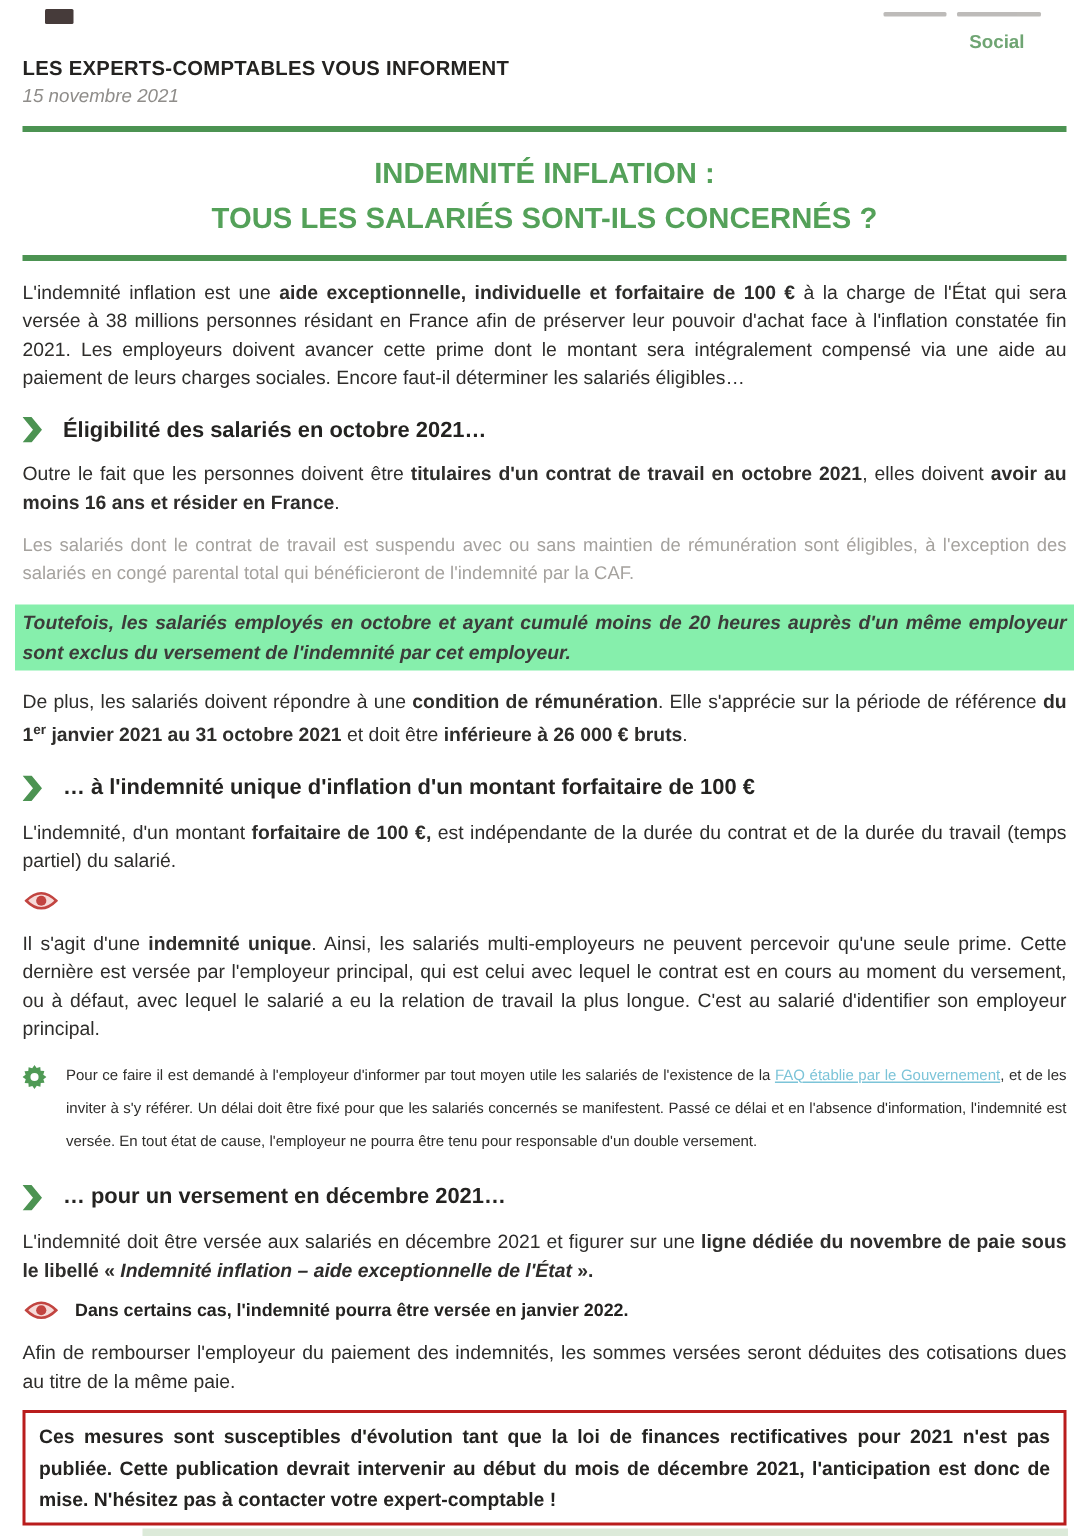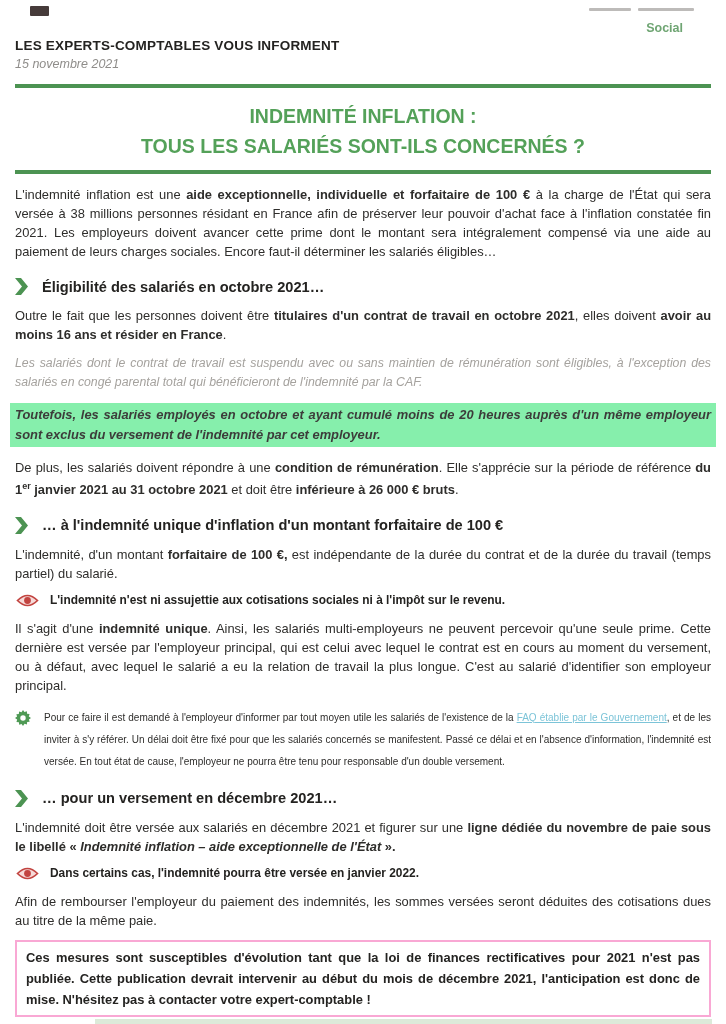--- a/index.html
+++ b/index.html
@@ -26,37 +26,37 @@
 
   
   .doc-title{text-align:center;color:#54a159;font-weight:bold;font-size:19.5px;line-height:30px;padding:13px 0 9px;}
 
   
   .p{font-size:12.9px;line-height:19px;text-align:justify;margin:11px 0 0;}
   .b{font-weight:bold;}
   .bi{font-weight:bold;font-style:italic;}
   .sup{vertical-align:super;font-size:9px;font-weight:bold;}
 
-  .note-gray{color:#a5a29e;font-style:italic;font-size:12.3px;line-height:18.5px;text-align:justify;margin-top:10px;}
+  .note-gray{color:#a5a29e;font-size:12.3px;line-height:18.5px;text-align:justify;margin-top:10px;}
   .highlight{background:#86efac;font-style:italic;font-weight:bold;color:#3c3c3a;
     font-size:12.9px;line-height:20px;padding:2px 5px;margin:9px -5px 0;text-align:justify;}
 
   .section-h{display:flex;align-items:center;gap:14px;margin-top:17px;font-weight:bold;font-size:14.6px;color:#242321;}
   .section-h .chev{flex:0 0 auto;display:block;}
 
   .eye-note{display:flex;align-items:center;gap:11px;margin-top:10px;font-weight:bold;font-size:11.9px;color:#242321;}
   .eye-note svg{flex:0 0 auto;margin-left:1px;}
 
   .gear-note{display:flex;gap:13px;margin-top:12px;}
   .gear-note svg{flex:0 0 auto;margin-top:3px;}
   .gear-note .txt{font-size:10px;line-height:22px;text-align:justify;color:#2e2d2b;}
   a.faq-link{color:#7cc4d8;text-decoration:underline;cursor:pointer;}
 
   
-  .footer-box{position:absolute;left:15px;right:15px;bottom:7px;border:2px solid #f9a8d4;
+  .footer-box{position:absolute;left:15px;right:15px;bottom:7px;border:2px solid #b91c1c;
     background:#fff;padding:5px 9px;font-weight:bold;font-size:12.9px;line-height:21px;text-align:justify;color:#242321;}
   .footer-strip{position:absolute;bottom:0;left:95px;width:617px;height:5px;background:#dcead9;}
 </style>
 </head>
 <body>
 
 <div class="page">
 
   <div class="header">
     <div class="corner-mark"></div>
@@ -100,21 +100,20 @@
     <span>… à l'indemnité unique d'inflation d'un montant forfaitaire de 100 €</span>
   </div>
 
   <p class="p"><span>L'indemnité, d'un montant </span><span class="b">forfaitaire de 100 €,</span><span> est indépendante de la durée du contrat et de la durée du travail (temps partiel) du salarié.</span></p>
 
   <div class="eye-note">
     <svg width="23" height="15" viewBox="0 0 23 15">
         <path d="M1.5 7.5 Q11.5 -2.5 21.5 7.5 Q11.5 17.5 1.5 7.5 Z" fill="#f6dad8" stroke="#c24440" stroke-width="1.7"></path>
         <circle cx="11.5" cy="7.5" r="3.4" fill="#c24440"></circle>
       </svg>
-    <span>L'indemnité n'est ni assujettie aux cotisations sociales ni à l'impôt sur le revenu.</span>
   </div>
 
   <p class="p"><span>Il s'agit d'une </span><span class="b">indemnité unique</span><span>. Ainsi, les salariés multi-employeurs ne peuvent percevoir qu'une seule prime. Cette dernière est versée par l'employeur principal, qui est celui avec lequel le contrat est en cours au moment du versement, ou à défaut, avec lequel le salarié a eu la relation de travail la plus longue. C'est au salarié d'identifier son employeur principal.</span></p>
 
   <div class="gear-note">
     <svg width="16" height="16" viewBox="0 0 20 20">
         <path fill="#4f9a55" d="M10 0l1.8 2.6 3-.9.3 3.1 3.1.3-.9 3L20 10l-2.6 1.8.9 3-3.1.3-.3 3.1-3-.9L10 20l-1.8-2.6-3 .9-.3-3.1-3.1-.3.9-3L0 10l2.6-1.8-.9-3 3.1-.3.3-3.1 3 .9z"></path>
         <circle cx="10" cy="10" r="3.4" fill="#ffffff"></circle>
       </svg>
     <div class="txt"><span>Pour ce faire il est demandé à l'employeur d'informer par tout moyen utile les salariés de l'existence de la </span><a class="faq-link">FAQ établie par le Gouvernement</a><span>, et de les inviter à s'y référer. Un délai doit être fixé pour que les salariés concernés se manifestent. Passé ce délai et en l'absence d'information, l'indemnité est versée. En tout état de cause, l'employeur ne pourra être tenu pour responsable d'un double versement.</span></div>

